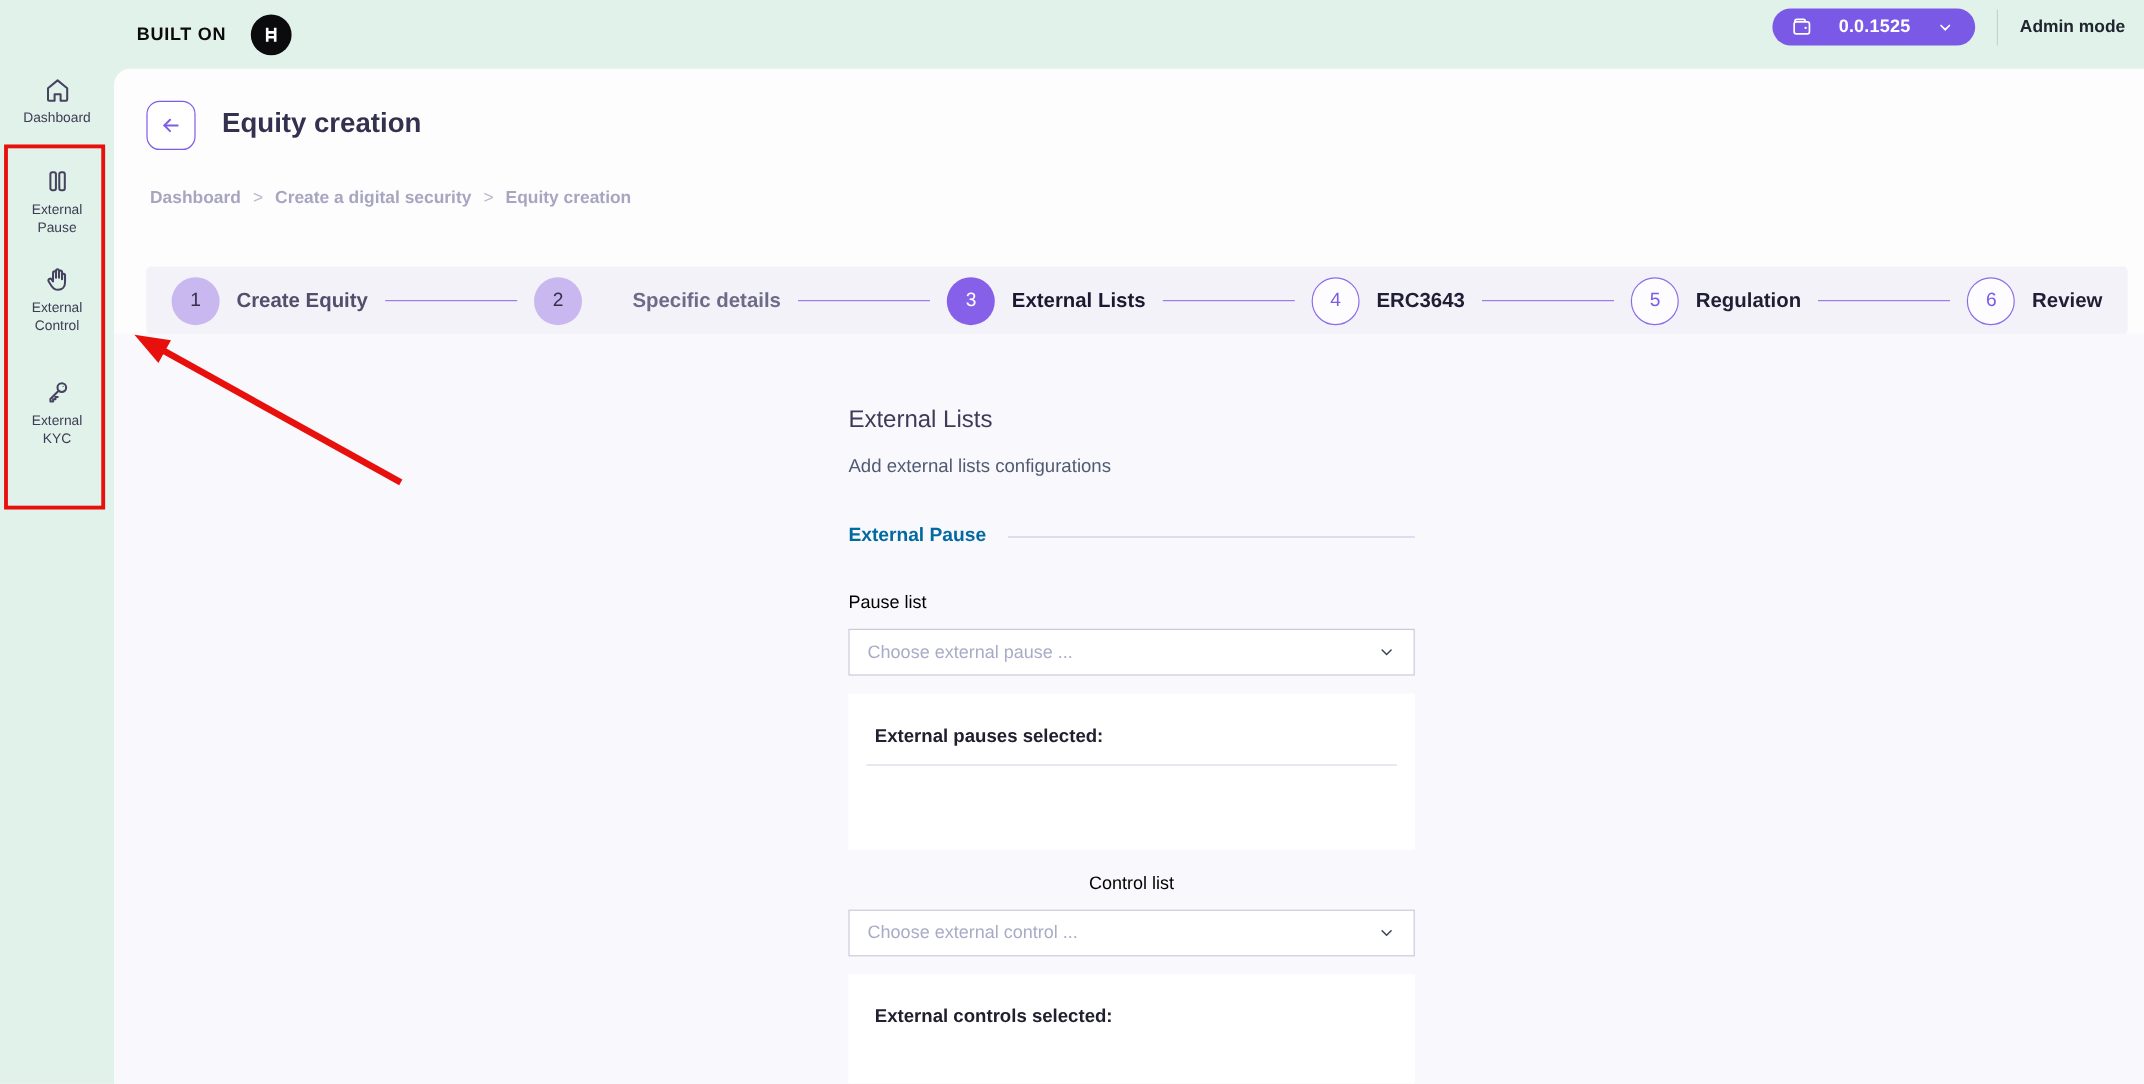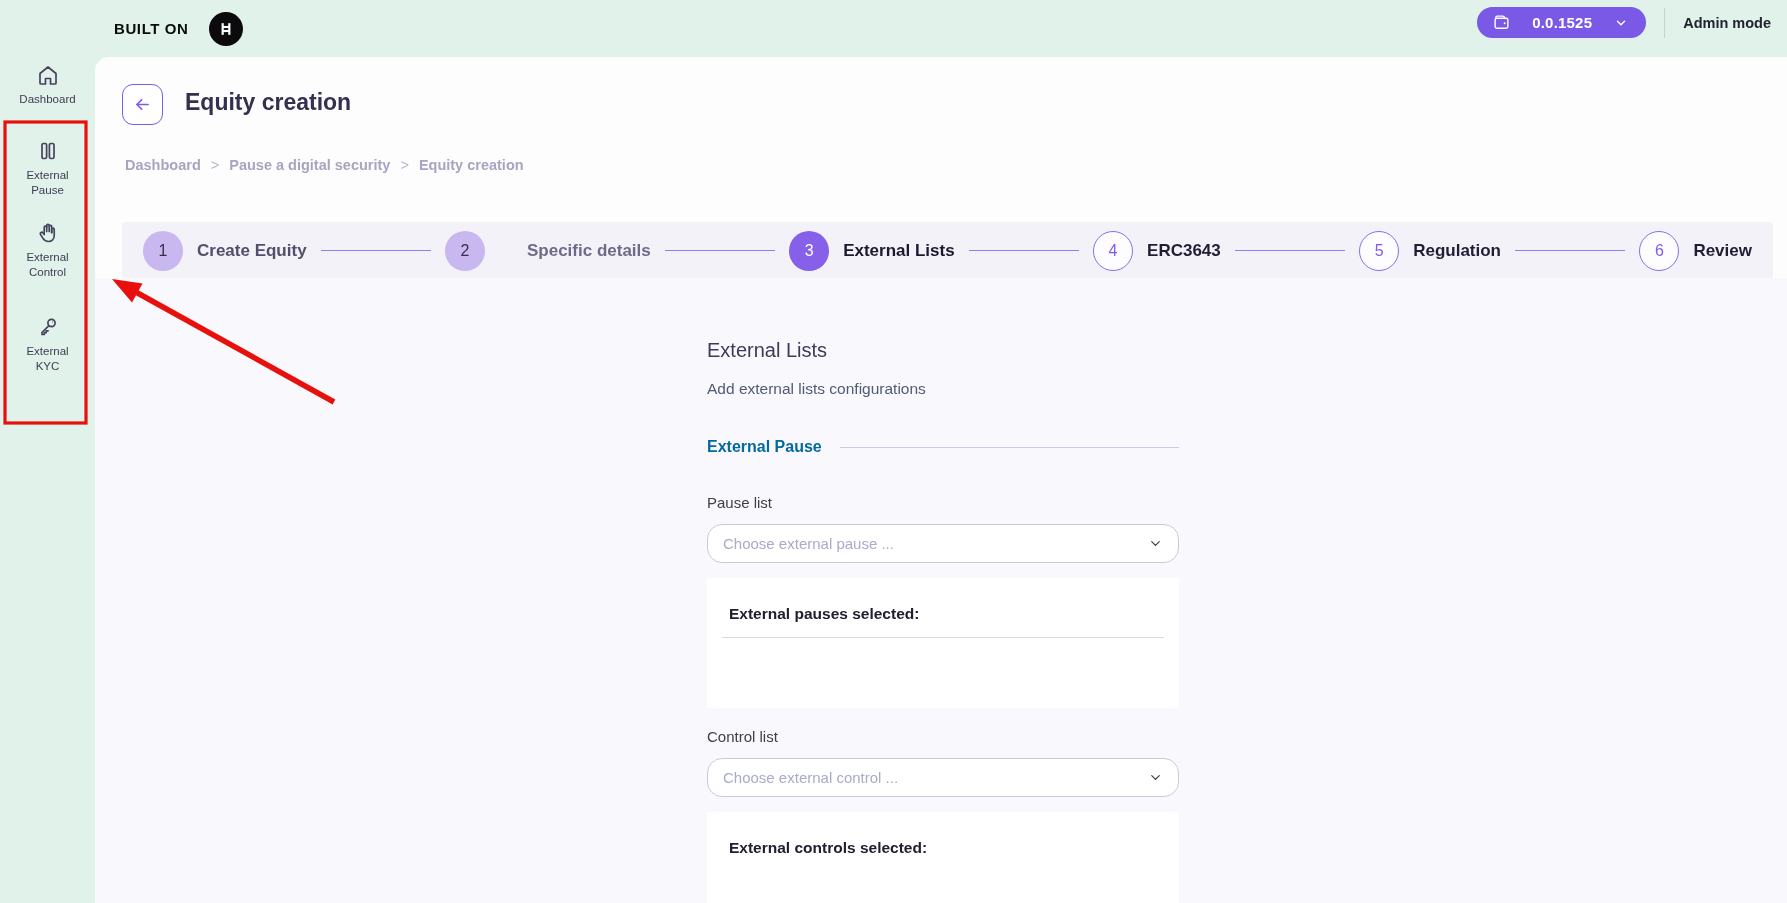--- a/index.html
+++ b/index.html
@@ -51,31 +51,31 @@
   .step--upcoming .step-label { color:#201e35; }
   .step-connector { flex:1 1 auto; height:1.5px; background:#9a7cf0; margin:0 14px; }
   
   .content-bg { position:absolute; left:0; right:0; top:221px; bottom:0; background:#f9f8fc; overflow:hidden; }
   .form-col { margin-left:612px; width:472px; padding-top:58px; }
   .content-title { font-size:20px; font-weight:500; color:#3e3b58; line-height:28px; }
   .content-subtitle { margin-top:14px; font-size:15.5px; color:#4f5b73; line-height:22px; }
   .section-heading-row { margin-top:36px; display:flex; align-items:center; gap:18px; }
   .section-heading { font-size:16px; font-weight:700; color:#0369a1; line-height:22px; white-space:nowrap; }
   .section-rule { flex:1 1 auto; height:1px; background:#cfc9e8; }
-  .field-label { margin-top:34px; font-size:15px; color:#404040; line-height:21px; }
-  .select { margin-top:11px; height:39px; width:100%; background:#fff; border:1px solid #c7cade; border-radius:15px;
+  .field-label { margin-top:34px; font-size:15px; color:#000000; line-height:21px; }
+  .select { margin-top:11px; height:39px; width:100%; background:#fff; border:1px solid #c7cade; border-radius:0;
     display:flex; align-items:center; justify-content:space-between; padding:0 15px; cursor:pointer; }
   .select .placeholder { font-size:15px; color:#a9abc7; }
   .selected-box { margin-top:15px; width:100%; background:#ffffff; padding:27px 15px 0 15px; }
   .box-1 { height:130px; }
   .box-2 { height:200px; }
   .box-title { font-size:15.5px; font-weight:700; color:#20202f; padding-left:7px; }
   .box-rule { margin-top:14px; height:1px; background:#d9d9e3; }
   .sec-2-row { margin-top:30px; }
-  .fl-2 { margin-top:18px; }
+  .fl-2 { margin-top:18px;text-align:center; }
   
   .annotation { position:absolute; left:0; top:0; width:1787px; height:903px; z-index:50; pointer-events:none; }
 </style>
 </head>
 <body>
 
 <div class="topbar">
   <div class="brand">
     <span class="brand-text">BUILT ON</span>
     <span class="brand-logo">
@@ -148,21 +148,21 @@
     <svg width="19" height="19" viewBox="0 0 24 24" fill="none" stroke="#7d5ce8" stroke-width="2.1" stroke-linecap="round" stroke-linejoin="round">
       <path d="M19 12H5"></path>
         <path d="M11 6l-6 6 6 6"></path>
     </svg>
   </button>
   <h1 class="page-title">Equity creation</h1>
 
   <div class="breadcrumb">
     <span class="crumb">Dashboard</span>
     <span class="crumb-sep">&gt;</span>
-    <span class="crumb">Pause a digital security</span>
+    <span class="crumb">Create a digital security</span>
     <span class="crumb-sep">&gt;</span>
     <span class="crumb">Equity creation</span>
   </div>
 
   <div class="stepper">
     <div class="step step--completed step-1">
       <div class="step-circle">1</div>
       <div class="step-label">Create Equity</div>
     </div>
     <div class="step-connector"></div>

